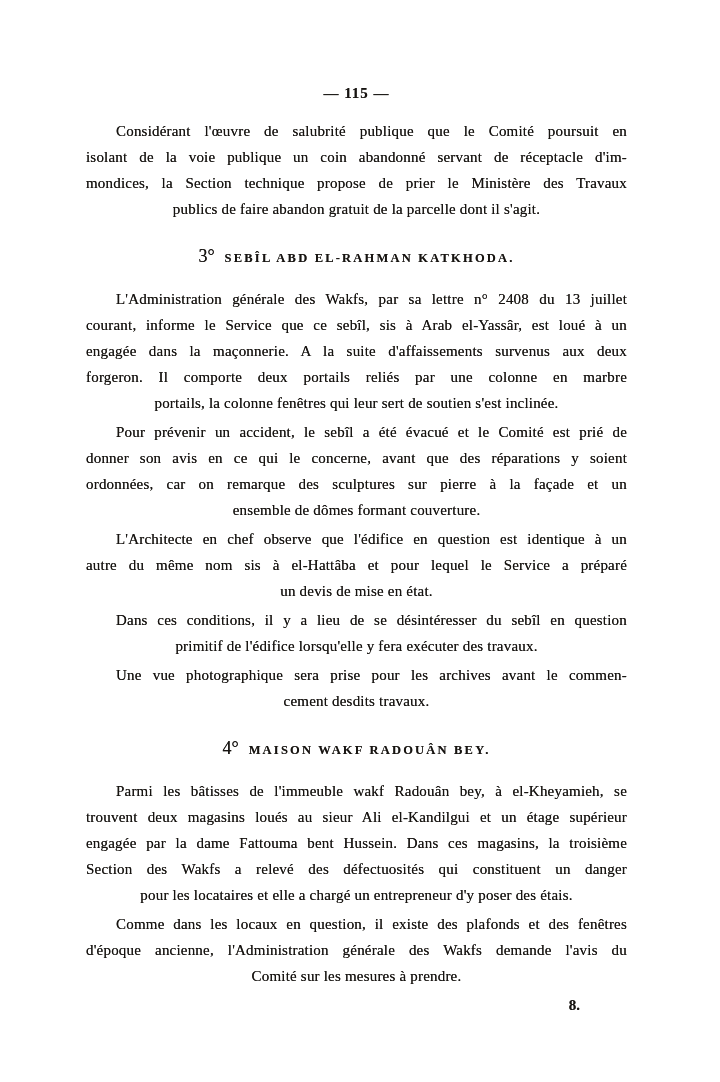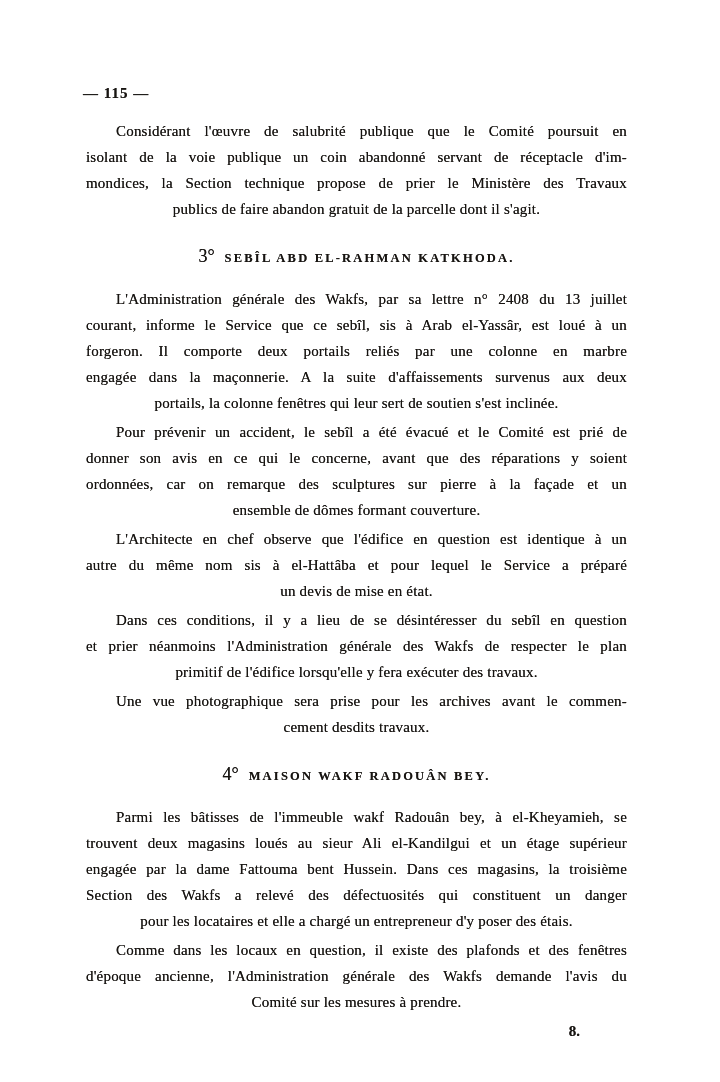--- a/index.html
+++ b/index.html
@@ -15,21 +15,21 @@
     overflow: hidden;
   }
   .page {
     box-sizing: border-box;
     width: 720px;
     height: 1082px;
     padding: 84px 90px 0 83px;
     background: #ffffff;
   }
   .pageno {
-    text-align: left;
+    text-align: center;
     font-size: 15px;
     line-height: 18px;
     font-weight: bold;
     letter-spacing: 1px;
     margin-bottom: 16px;
     text-shadow: 0 0 0.4px rgba(23,20,17,0.6);
   }
   .para {
     margin: 3px;
   }
@@ -87,38 +87,37 @@
       <div class="tline last">publics de faire abandon gratuit de la parcelle dont il s'agit.</div>
     </div>
 
   <div class="heading">
     <span class="hnum">3°</span><span class="htitle">SEBÎL ABD EL-RAHMAN KATKHODA.</span>
   </div>
 
   <div class="para">
       <div class="tline first">L'Administration générale des Wakfs, par sa lettre n° 2408 du 13 juillet</div>
       <div class="tline">courant, informe le Service que ce sebîl, sis à Arab el-Yassâr, est loué à un</div>
+      <div class="tline">engagée dans la maçonnerie. A la suite d'affaissements survenus aux deux</div>
       <div class="tline">forgeron. Il comporte deux portails reliés par une colonne en marbre</div>
-      <div class="tline">engagée dans la maçonnerie. A la suite d'affaissements survenus aux deux</div>
       <div class="tline last">portails, la colonne fenêtres qui leur sert de soutien s'est inclinée.</div>
     </div>
   <div class="para">
       <div class="tline first">Pour prévenir un accident, le sebîl a été évacué et le Comité est prié de</div>
       <div class="tline">donner son avis en ce qui le concerne, avant que des réparations y soient</div>
       <div class="tline">ordonnées, car on remarque des sculptures sur pierre à la façade et un</div>
       <div class="tline last">ensemble de dômes formant couverture.</div>
     </div>
   <div class="para">
       <div class="tline first">L'Architecte en chef observe que l'édifice en question est identique à un</div>
       <div class="tline">autre du même nom sis à el-Hattâba et pour lequel le Service a préparé</div>
       <div class="tline last">un devis de mise en état.</div>
     </div>
   <div class="para">
       <div class="tline first">Dans ces conditions, il y a lieu de se désintéresser du sebîl en question</div>
-      <div class="tline">et prier néanmoins l'Administration générale des Wakfs de respecter le plan</div>
       <div class="tline last">primitif de l'édifice lorsqu'elle y fera exécuter des travaux.</div>
     </div>
   <div class="para">
       <div class="tline first">Une vue photographique sera prise pour les archives avant le commen-</div>
       <div class="tline last">cement desdits travaux.</div>
     </div>
 
   <div class="heading">
     <span class="hnum">4°</span><span class="htitle">MAISON WAKF RADOUÂN BEY.</span>
   </div>

